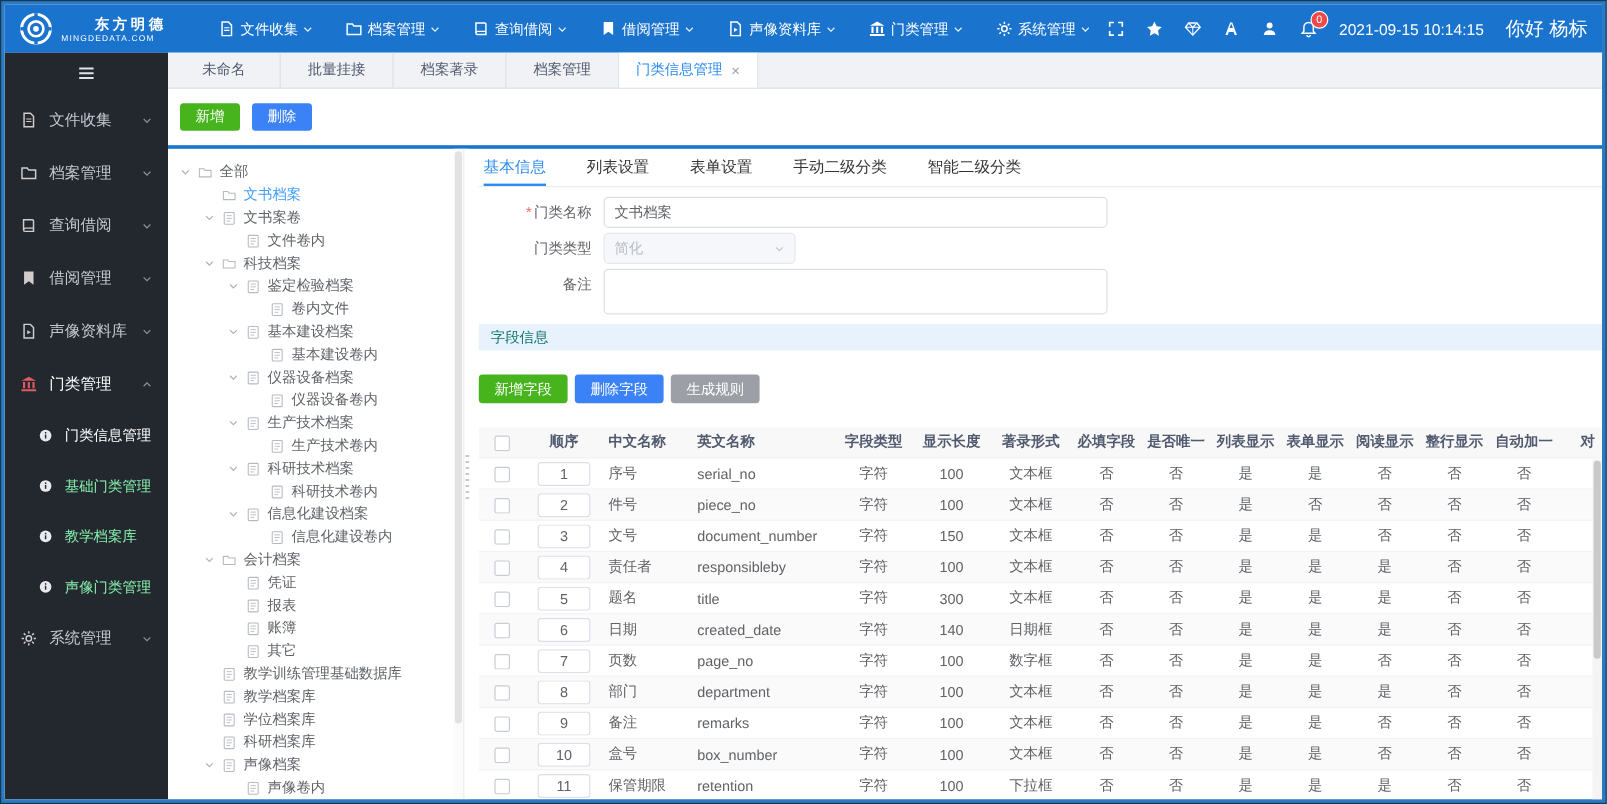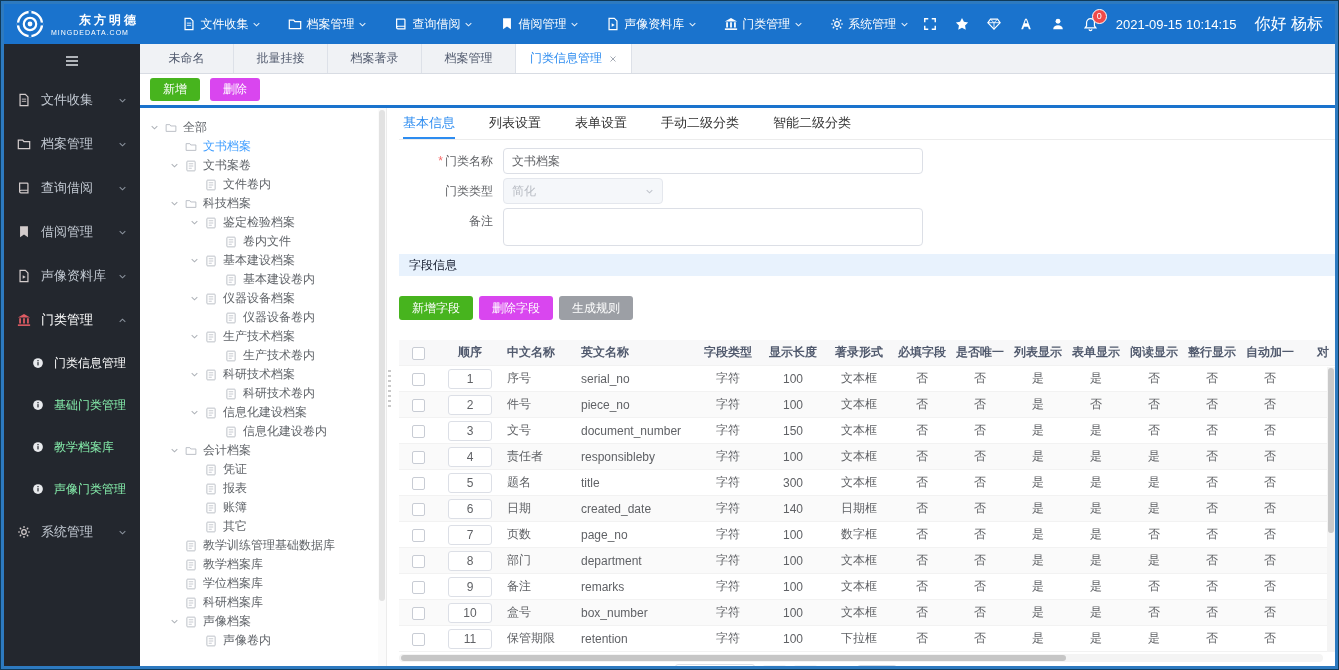--- a/index.html
+++ b/index.html
@@ -37,24 +37,24 @@
   .sub-item { height:42px; flex:none; display:flex; align-items:center; padding-left:28px; color:#86efac; font-size:12px; cursor:pointer; }
   .sub-item.active { color:#ffffff; }
   .sub-ic { width:22px; font-size:12px; display:flex; color:#e8eaed; }
 
   
   .content { flex:1; min-width:0; display:flex; flex-direction:column; background:#fff;justify-content:flex-end; }
   .tabstrip { height:30px; flex:none; background:#f0f2f5; border-bottom:1px solid #d8dce3; display:flex; }
   .tab { min-width:94px; padding:0 14px; display:flex; align-items:center; justify-content:center; gap:7px; font-size:12px; color:#515a6e; border-right:1px solid #dde1e8; cursor:pointer; }
   .tab.active { background:#fff; color:#2d8cf0; }
   .tab-x { display:flex; font-size:8px; color:#9aa0ab; cursor:pointer; }
-  .toolbar { height:34px; flex:none; background:#fff; display:flex; align-items:center; gap:10px; padding:0 10px; border-bottom:3px solid #1a73cd; }
+  .toolbar { height:50px; flex:none; background:#fff; display:flex; align-items:center; gap:10px; padding:0 10px; border-bottom:3px solid #1a73cd; }
   .btn { border:none; border-radius:3px; color:#fff; font-size:12px; height:23px; padding:0 13px; cursor:pointer; font-family:inherit; }
   .btn-green { background:#47b41e; }
-  .btn-red { background:#d946ef; }
+  .btn-red { background:#3b82f6; }
   .btn-gray { background:#9c9fa5; }
 
   .workspace { flex:1; min-height:0; display:flex; }
 
   
   .tree { width:238px; flex:none; padding:10px 0 0 10px; overflow:hidden; font-size:12px; color:#5f6368; }
   .titem { display:flex; align-items:center; height:19px; cursor:pointer; white-space:nowrap; }
   .tcaret { width:15px; font-size:9px; color:#aeb2b8; display:flex; flex:none; }
   .ticon { width:17px; font-size:12px; color:#b5bac2; display:flex; flex:none; }
   .tlabel { padding-left:1px; }
@@ -72,21 +72,21 @@
 
   .form { padding:8px 0 2px; flex:none; }
   .form-row { display:flex; margin-bottom:4px; }
   .form-label { width:104px; flex:none; text-align:right; padding-right:10px; font-size:12px; color:#606266; line-height:26px; white-space:nowrap; }
   .req { color:#f56c6c; margin-right:2px; }
   .f-input { width:420px; height:26px; border:1px solid #dcdfe6; border-radius:4px; padding:0 8px; font-size:12px; color:#606266; font-family:inherit; background:#fff; }
   .f-select { width:160px; height:26px; border:1px solid #e4e7ed; border-radius:4px; background:#f5f7fa; display:flex; align-items:center; justify-content:space-between; padding:0 8px; font-size:12px; color:#b8bcc3; cursor:not-allowed; }
   .f-select .sel-caret { font-size:9px; color:#c0c4cc; display:flex; }
   .f-textarea { width:420px; height:38px; border:1px solid #dcdfe6; border-radius:4px; padding:4px 8px; font-size:12px; color:#606266; resize:none; font-family:inherit; }
 
-  .section-bar { height:22px; flex:none; line-height:22px; background:#e8f2fd; color:#0f172a; font-size:12px; padding-left:10px; margin-top:2px; }
+  .section-bar { height:22px; flex:none; line-height:22px; background:#e8f2fd; color:#0f766e; font-size:12px; padding-left:10px; margin-top:2px; }
   .field-toolbar { flex:none; display:flex; gap:6px; padding:20px 0; }
   .btn-sm { height:24px; }
 
   
   .tbl { flex:none; font-size:12px; color:#606266; overflow:hidden; position:relative; }
   .tr { display:flex; align-items:center; height:26px; border-bottom:1px solid #f2f2f2; width:990px; }
   .tr.head { background:#f8f8f9; color:#515a6e; font-weight:bold; }
   .tr.even { background:#fafafa; }
   .td { flex:none; padding:0 4px; text-align:center; overflow:hidden; white-space:nowrap; }
   .td.l { text-align:left; }

